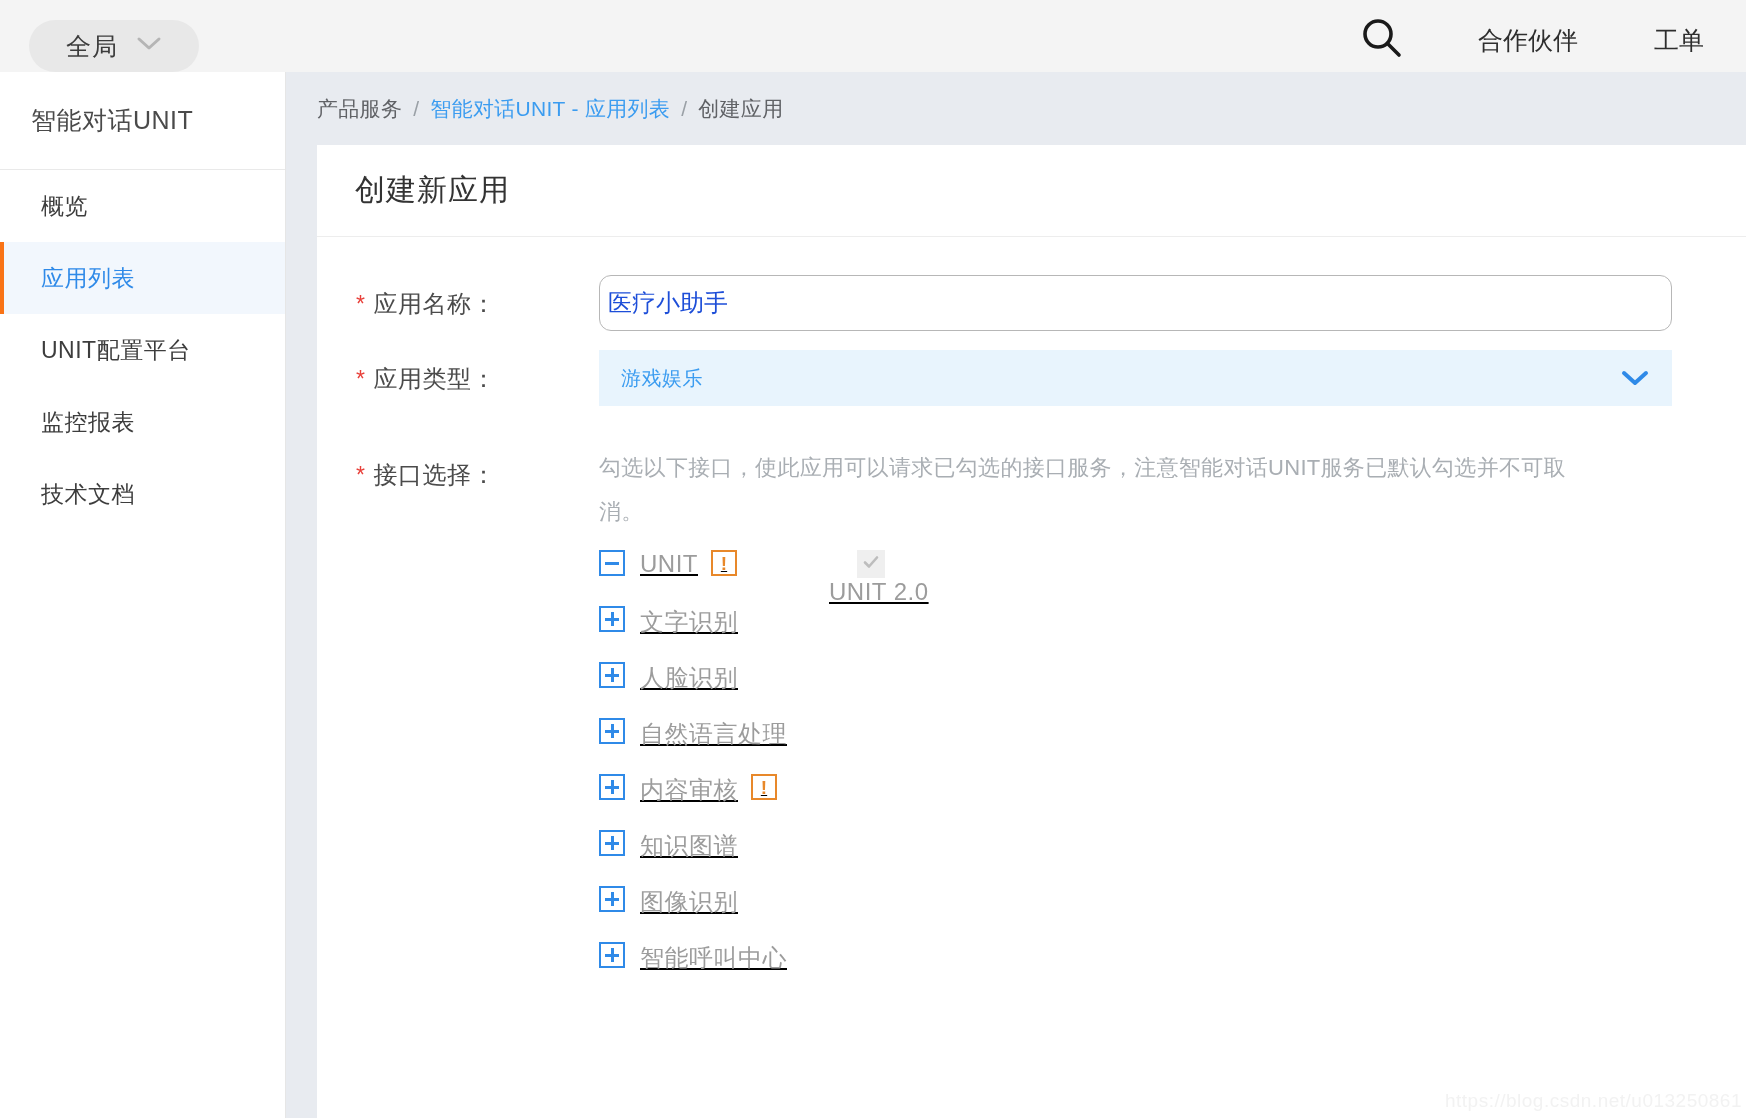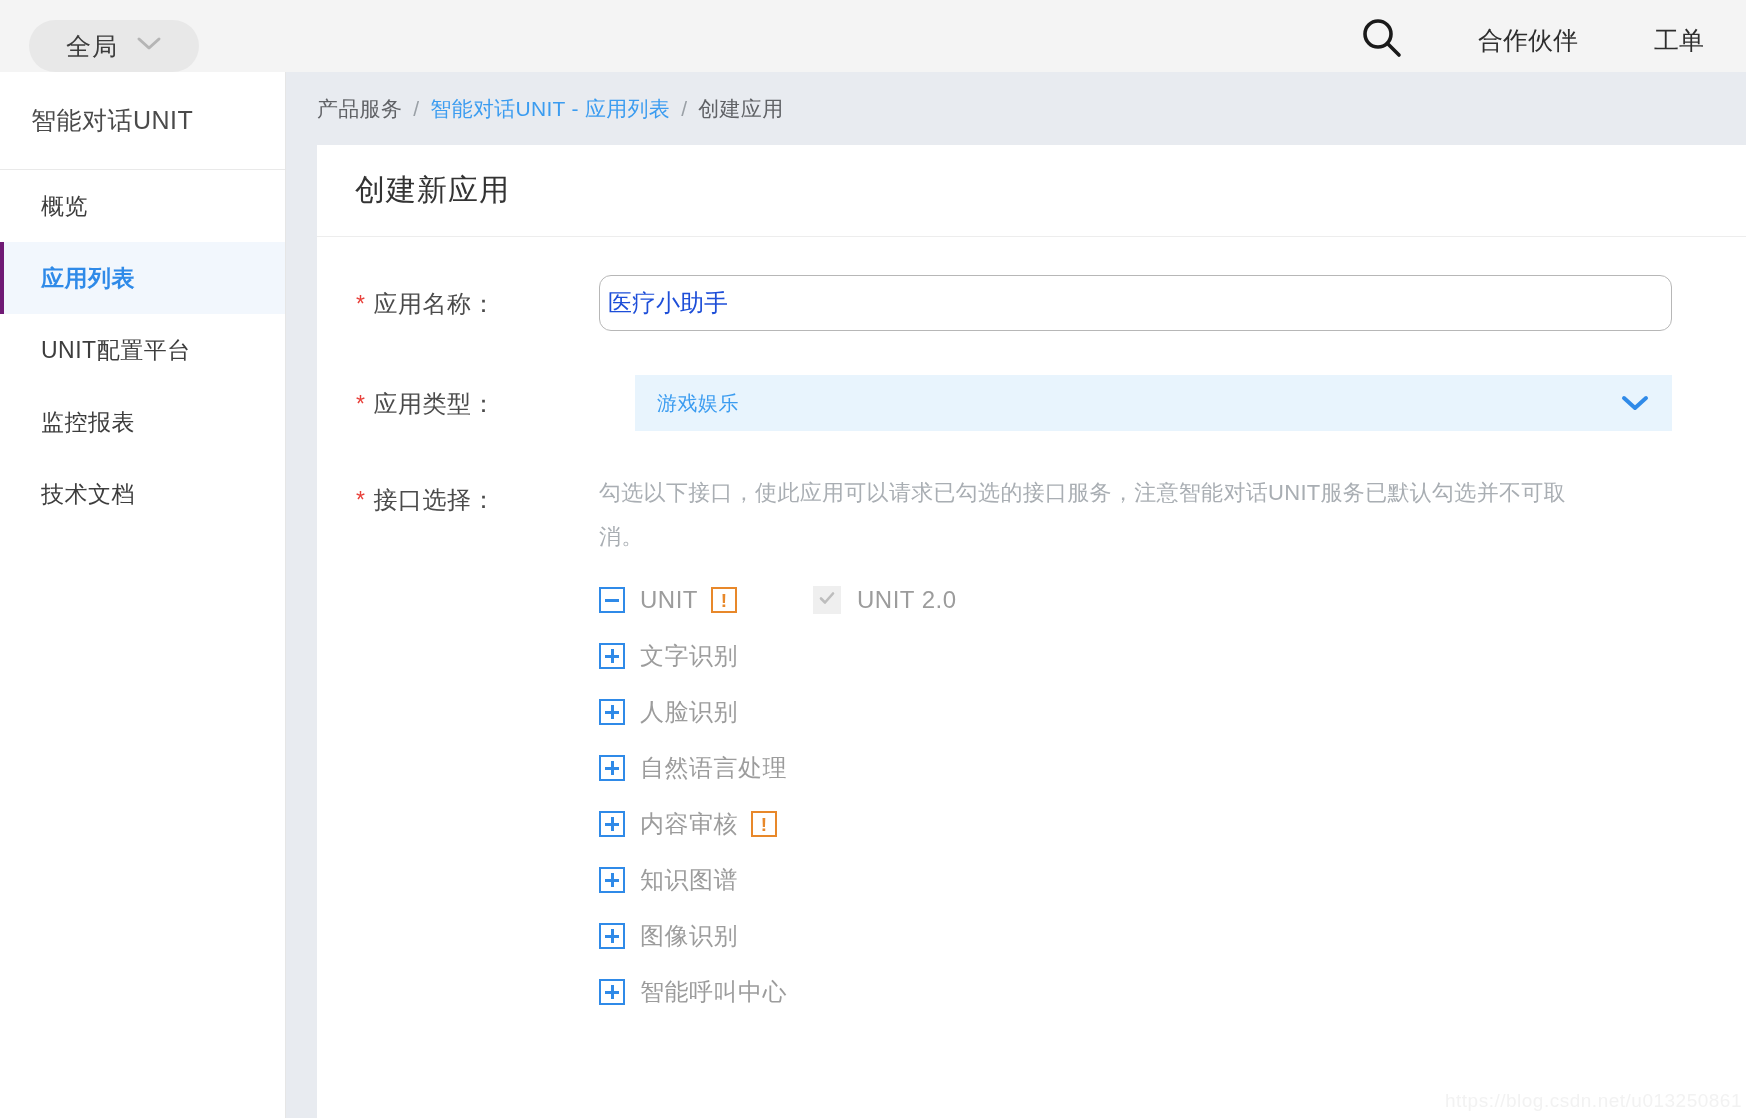--- a/index.html
+++ b/index.html
@@ -69,23 +69,22 @@
     height: 72px;
     display: flex; align-items: center;
     padding-left: 37px;
     font-size: 23px; color: #3d3d3d;
     cursor: pointer;
     border-left: 4px solid transparent;
     letter-spacing: 0.5px;
   }
   .nav-item.active {
     background: #f2f7fd;
-    border-left: 4px solid #701a75;
+    border-left: 4px solid #f97316;
     color: #2f8ae8;
-    font-weight: bold;
   }
 
   
   .content {
     position: absolute; left: 286px; top: 72px;
     width: 1460px; height: 1046px;
     background: #e8ebf0;
     overflow: hidden;
   }
   .breadcrumb {
@@ -167,23 +166,24 @@
   .helper-text {
     font-size: 22px;
     color: #a9aeb3;
     line-height: 44px;
     letter-spacing: 0.3px;
     max-width: 1000px;
   }
 
   .tree { margin-top: 16px; }
   .tree-row {
-    display: flex; align-items: center;
+    display: flex; 
     height: 50px;
     margin-bottom: 6px;
+    text-decoration: underline;
   }
   .expander {
     width: 26px; height: 26px;
     border: 2px solid #2f8ae8;
     display: flex; align-items: center; justify-content: center;
     cursor: pointer;
     flex: 0 0 26px;
     background: #fff;
   }
   .expander .bar-h {
@@ -215,20 +215,21 @@
     font-weight: bold;
     display: flex; align-items: center; justify-content: center;
     line-height: 1;
     cursor: pointer;
     flex: 0 0 26px;
   }
 
   .sub-check {
     display: flex; align-items: center;
     margin-left: 76px;
+    flex-direction: column;
   }
   .cb-disabled {
     width: 28px; height: 28px;
     background: #efefef;
     display: flex; align-items: center; justify-content: center;
     flex: 0 0 28px;
   }
   .sub-check-label {
     font-size: 24px; color: #9c9c9c;
     margin-left: 16px; letter-spacing: 0.5px;
@@ -310,21 +311,21 @@
       <div class="form-row">
         <div class="form-label">
           <span class="req">*</span><span>应用名称：</span>
         </div>
         <div class="form-field">
           <input class="text-input" type="text" value="医疗小助手" style="">
           
         </div>
       </div>
 
-      <div class="form-row" style="margin-top:44px;gap:36px;">
+      <div class="form-row" style="margin-top:19px;">
         <div class="form-label">
           <span class="req">*</span><span>应用类型：</span>
         </div>
         <div class="form-field">
           <div class="select-box">
             <span class="select-value">游戏娱乐</span>
             <span class="select-arrow">
               <svg width="30" height="18" viewBox="0 0 30 18">
                   <path d="M4 4 L15 14 L26 4" fill="none" stroke="#2f8ae8" stroke-width="4" stroke-linecap="round" stroke-linejoin="round"></path>
                 </svg>

